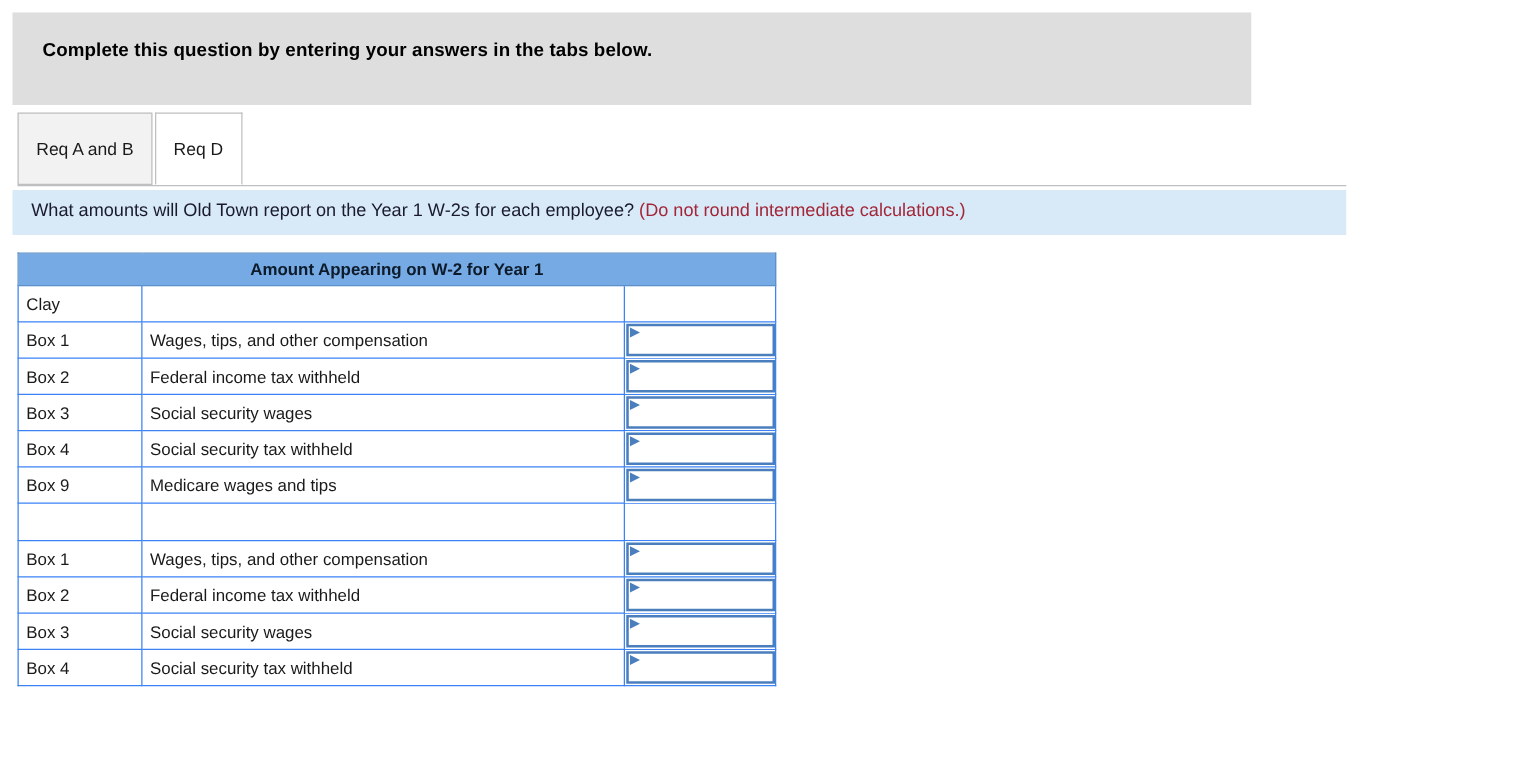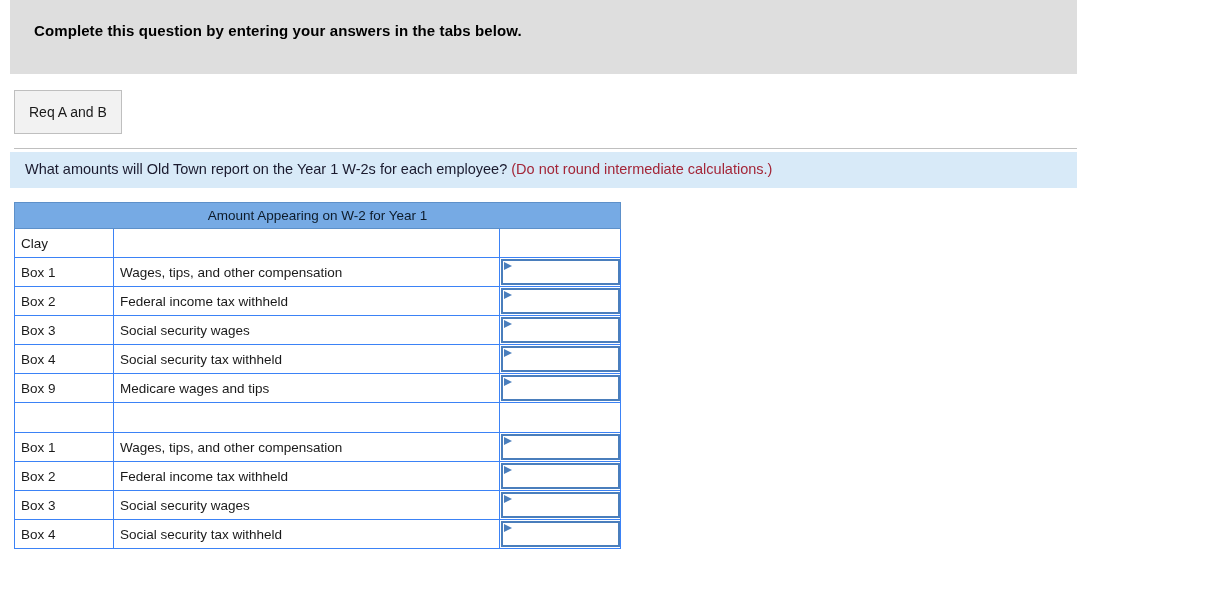--- a/index.html
+++ b/index.html
@@ -12,22 +12,22 @@
     width: 1211px;
     height: 610px;
     overflow: hidden;
     position: relative;
   }
 
   
   .instruction-banner {
     position: absolute;
     left: 10px;
-    top: 0;
-    width: 1067px;
+    top: 10px;
+    width: 991px;
     height: 74px;
     background: #dedede;
     box-sizing: border-box;
   }
   .instruction-text {
     position: absolute;
     left: 24px;
     top: 22px;
     font-size: 15px;
     font-weight: bold;
@@ -39,21 +39,21 @@
   
   .tab-strip {
     position: absolute;
     left: 14px;
     top: 90px;
     height: 60px;
     display: flex;
     align-items: flex-start;
   }
   .tab {
-    height: 44px;
+    height: 58px;
     box-sizing: border-box;
     border: 1px solid #bfbfbf;
     background: #f2f2f2;
     color: #1a1a1a;
     font-size: 14px;
     display: flex;
     align-items: center;
     justify-content: center;
     padding: 0 14px;
     margin-right: 2px;
@@ -110,21 +110,21 @@
   }
   .answer-table col.c1 { width: 99px; }
   .answer-table col.c2 { width: 386px; }
   .answer-table col.c3 { width: 121px; }
 
   .answer-table th.table-title {
     background: #76aae4;
     border: 1px solid #5d90c9;
     color: #0d1b2a;
     font-size: 13.5px;
-    font-weight: normal;
+    font-weight: bold;
     text-align: center;
     height: 25px;
     padding: 0;
   }
   .answer-table td {
     border: 1px solid #3b82f6;
     height: 28px;
     padding: 0 0 0 6px;
     vertical-align: middle;
     background: #ffffff;
@@ -173,20 +173,21 @@
 </style>
 </head>
 <body>
 
 <div class="instruction-banner">
   <div class="instruction-text">Complete this question by entering your answers in the tabs below.</div>
 </div>
 
 <div class="tab-strip" id="tab-strip">
     <div class="tab">Req A and B</div>
+    <div class="tab active">Req D</div>
   </div>
 <div class="tab-underline"></div>
 
 <div class="question-bar">
   <div class="question-text">
     <span>What amounts will Old Town report on the Year 1 W-2s for each employee?</span>
     <span class="question-note">(Do not round intermediate calculations.)</span>
   </div>
 </div>
 

